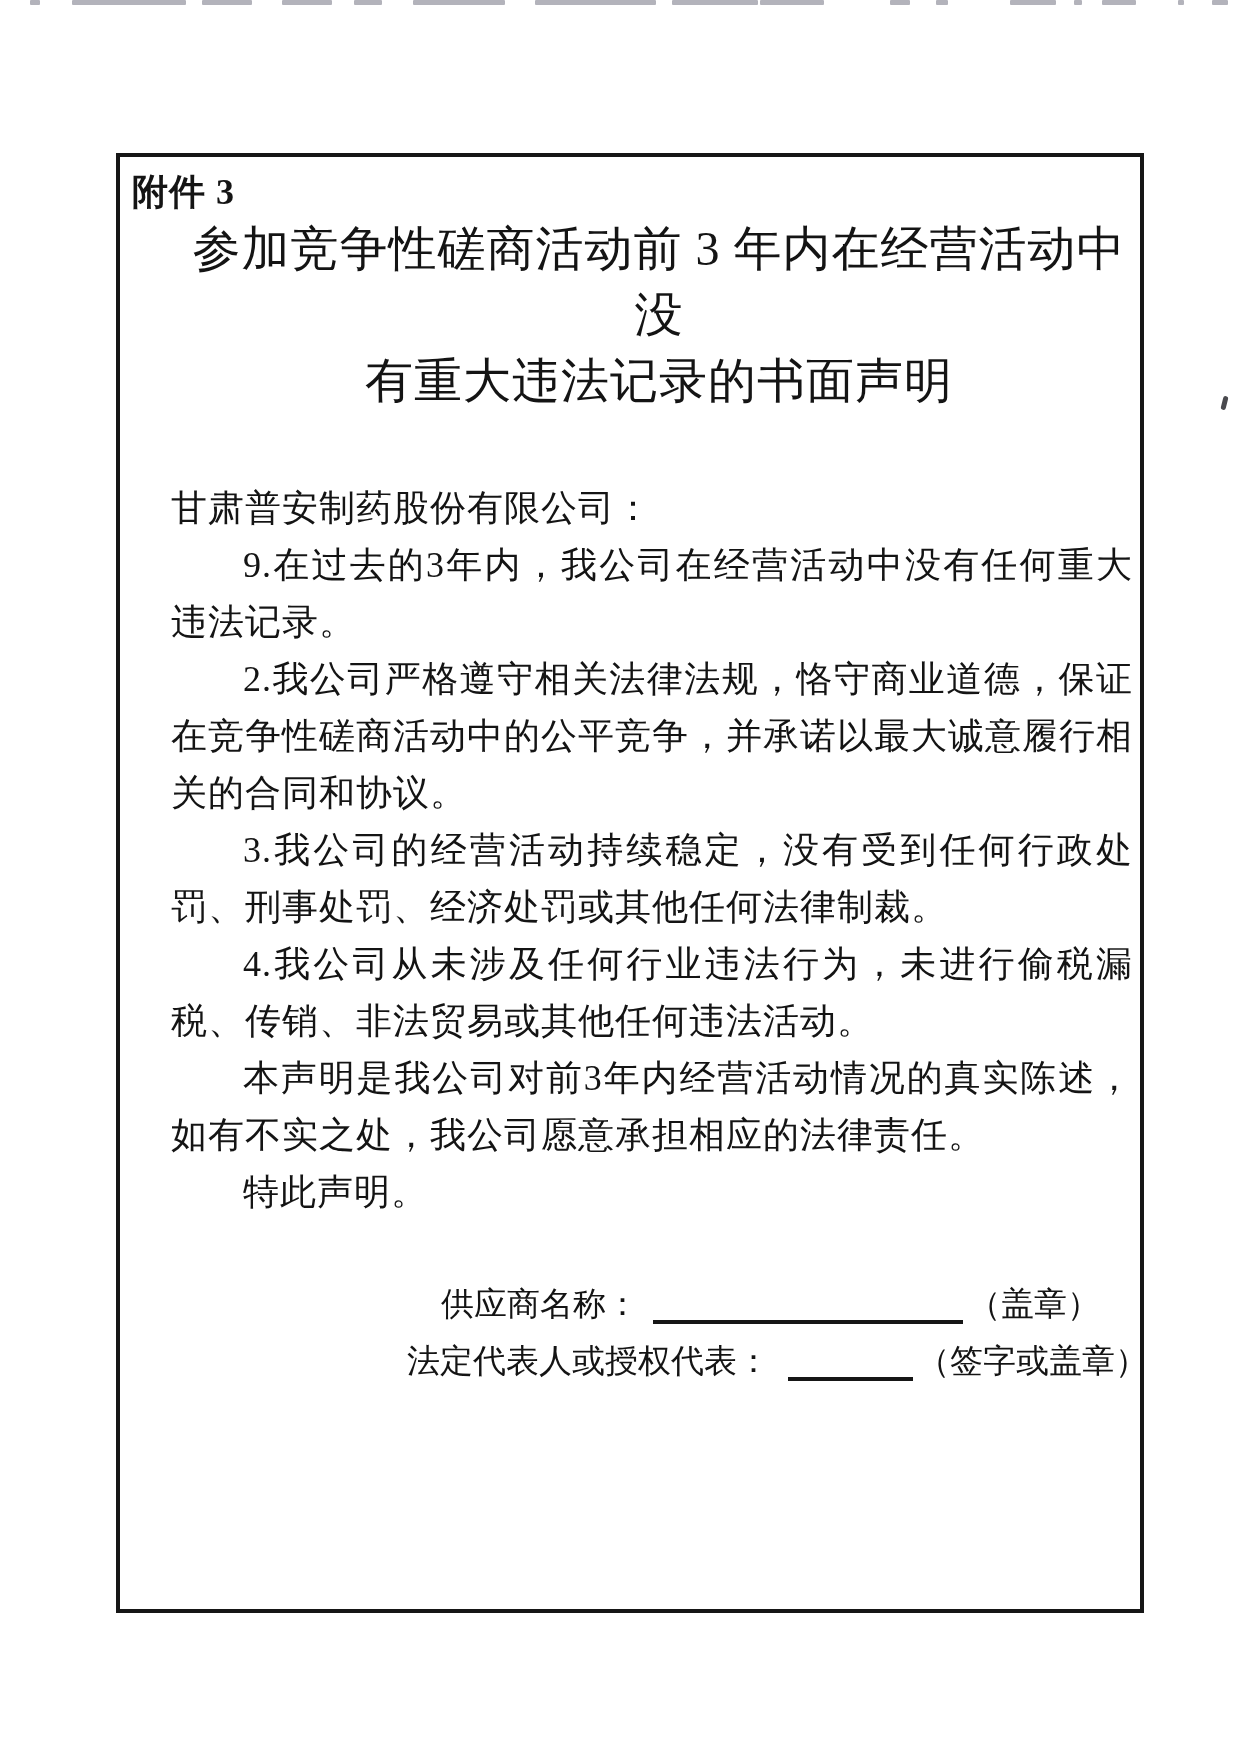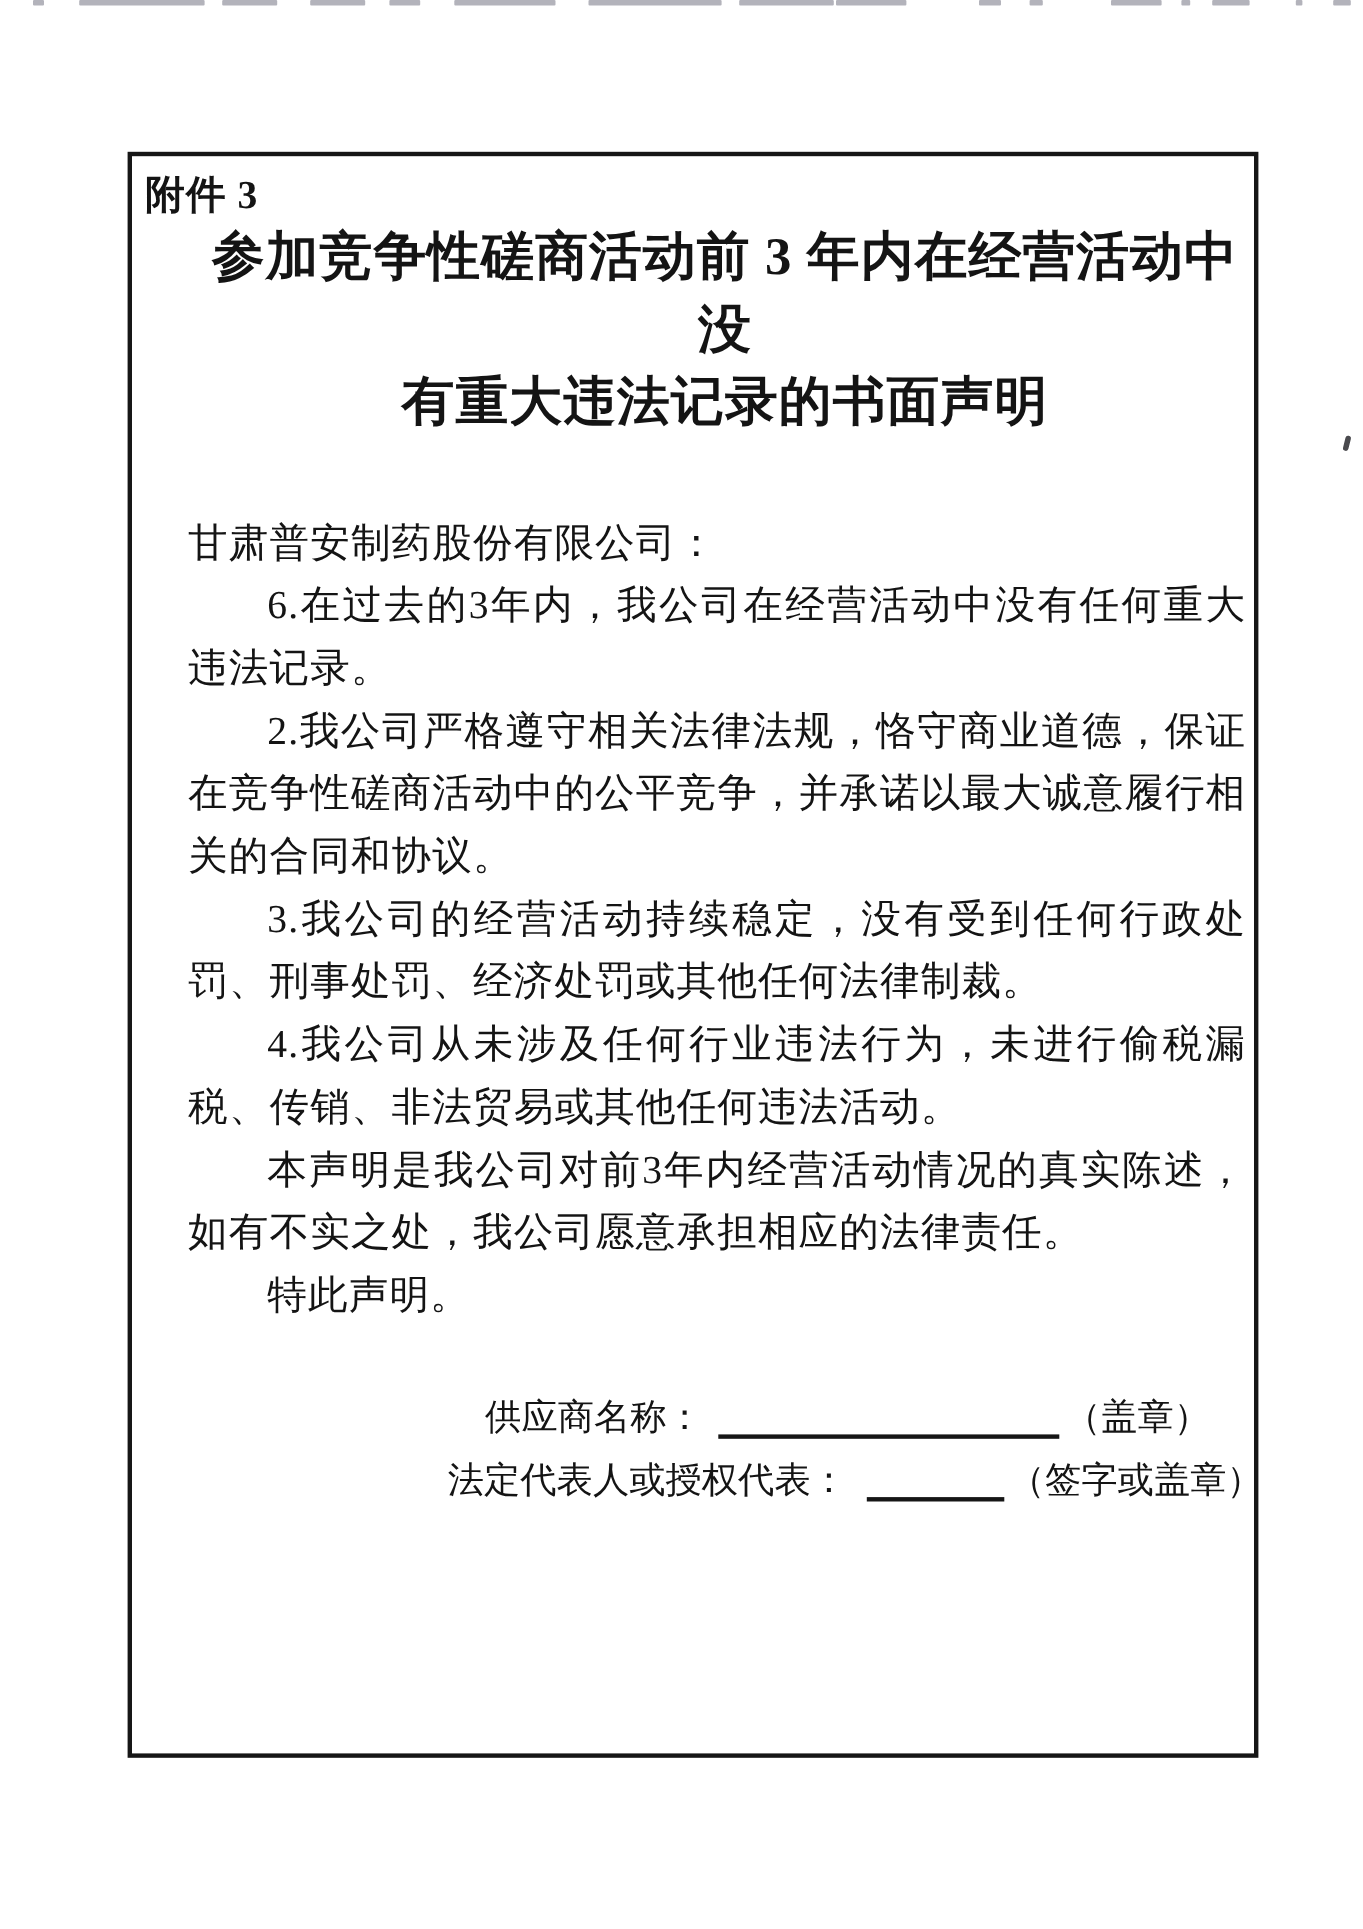--- a/index.html
+++ b/index.html
@@ -35,42 +35,42 @@
     width: 5px;
     height: 14px;
     background: #4a4a4e;
     border-radius: 3px;
     transform: rotate(14deg);
   }
 
   .doc-box {
     position: absolute;
     left: 116px;
-    top: 138px;
+    top: 153px;
     width: 1028px;
     height: 1460px;
     border: 4px solid #161616;
     box-sizing: border-box;
     overflow: hidden;
   }
 
   .attach {
     margin: 14px 0 0 12px;
     font-size: 36px;
     font-weight: 600;
     line-height: 43px;
     letter-spacing: 1px;
   }
 
   .title {
     margin: 2px 0 0 0;
     padding: 0 0 0 58px;
     text-align: center;
     font-size: 48px;
-    font-weight: 700;
+    font-weight: 400;
     line-height: 66px;
     letter-spacing: 1px;
   }
   .title .tl { display: block; }
 
   .body-text {
     margin-top: 66px;
     padding: 0 7px 0 11px;
     font-size: 36px;
     line-height: 57px;
@@ -128,21 +128,21 @@
 
     <div class="attach">附件 3</div>
 
     <h1 class="title">
       <span class="tl">参加竞争性磋商活动前 3 年内在经营活动中没</span>
       <span class="tl">有重大违法记录的书面声明</span>
     </h1>
 
     <div class="body-text">
       <p class="addressee">甘肃普安制药股份有限公司：</p>
-      <p class="para">6.在过去的3年内，我公司在经营活动中没有任何重大违法记录。</p>
+      <p class="para">9.在过去的3年内，我公司在经营活动中没有任何重大违法记录。</p>
       <p class="para">2.我公司严格遵守相关法律法规，恪守商业道德，保证在竞争性磋商活动中的公平竞争，并承诺以最大诚意履行相关的合同和协议。</p>
       <p class="para">3.我公司的经营活动持续稳定，没有受到任何行政处罚、刑事处罚、经济处罚或其他任何法律制裁。</p>
       <p class="para">4.我公司从未涉及任何行业违法行为，未进行偷税漏税、传销、非法贸易或其他任何违法活动。</p>
       <p class="para">本声明是我公司对前3年内经营活动情况的真实陈述，如有不实之处，我公司愿意承担相应的法律责任。</p>
       <p class="para">特此声明。</p>
     </div>
 
     <div class="sig-block">
 
       <div class="sig-row-supplier">

